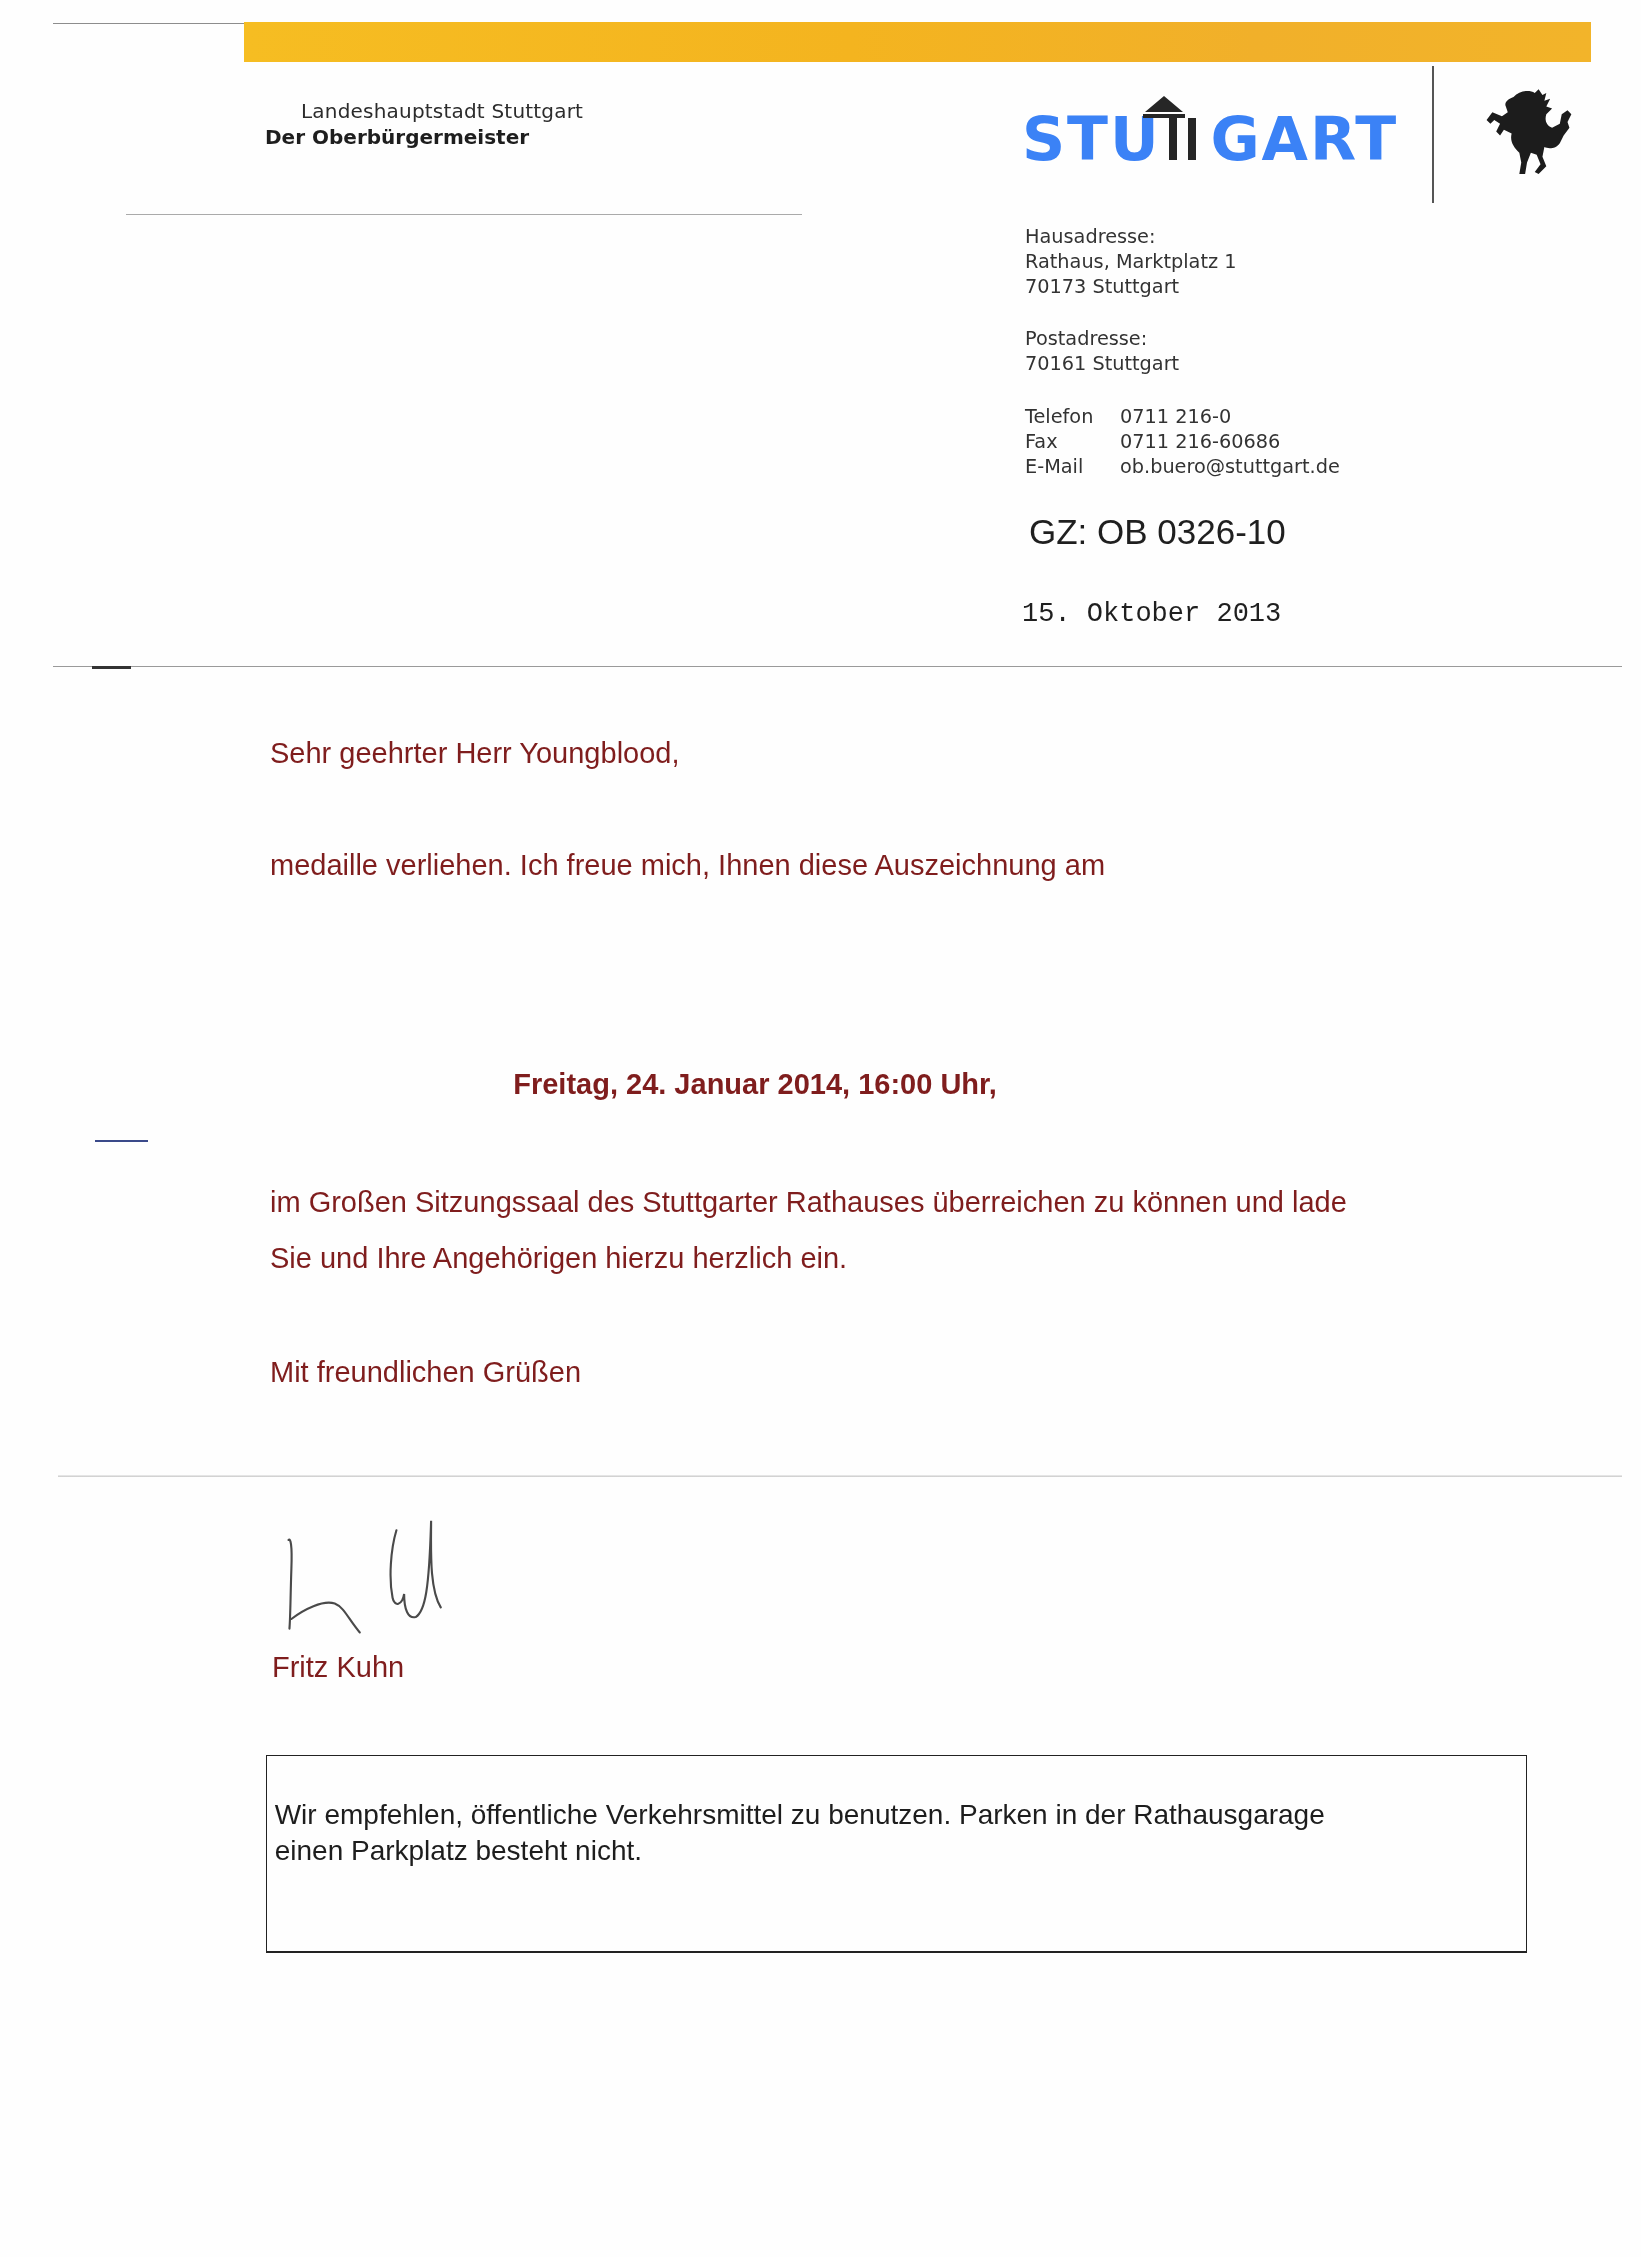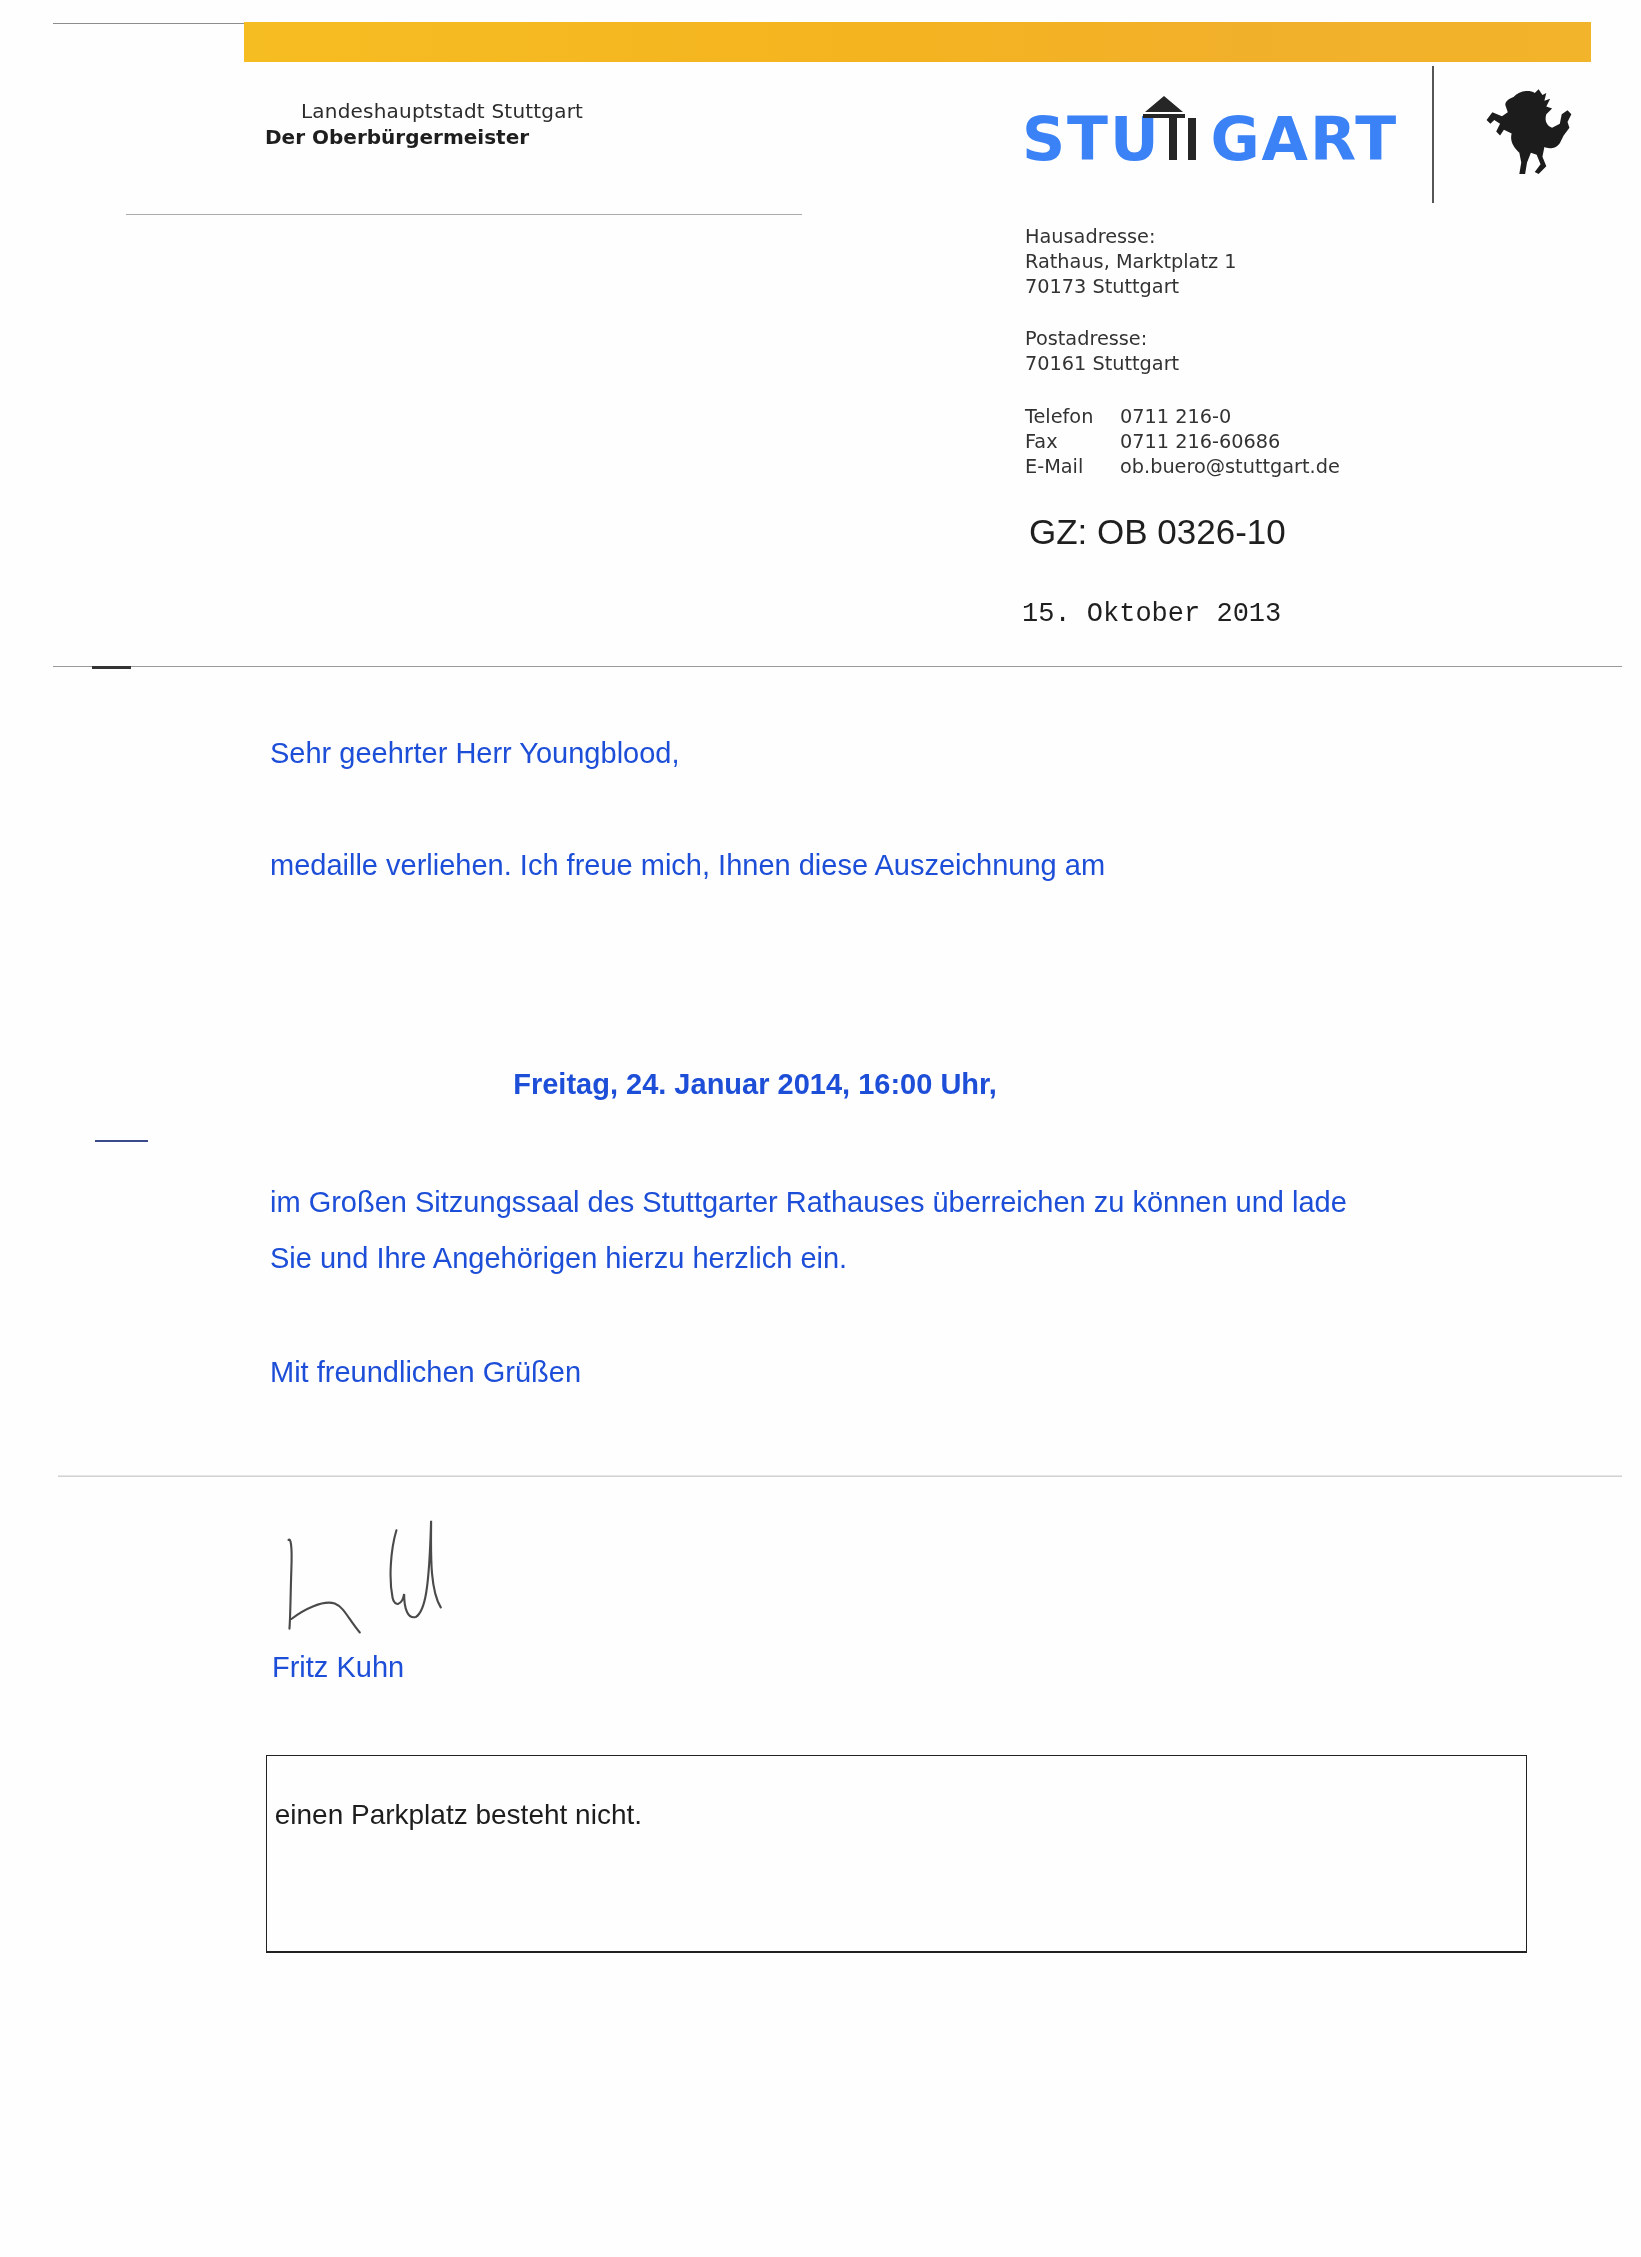--- a/index.html
+++ b/index.html
@@ -16,21 +16,21 @@
   .logo-bar { left:1143px; top:114px; width:42px; height:3.9px; background:#262626; }
   .divider { left:1432px; top:66px; width:1.9px; height:137px; background:#555; }
   .horse { left:1475px; top:85px; width:106px; height:97px; }
   .info { left:1025px; font-family:"DejaVu Sans", sans-serif; font-size:19.3px; line-height:25px; color:#333; }
   .info .row span.k { display:inline-block; width:95px; }
   .gz { left:1029px; top:512px; font-family:"Liberation Sans", sans-serif; font-size:35px; color:#1f1f1f; }
   .date { left:1022px; top:599px; font-family:"Liberation Mono", monospace; font-size:27px; color:#1f1f1f; }
   .fold1 { left:53px; top:666px; width:1569px; height:1px; background:#9a9a9a; }
   .fold1mark { left:92px; top:666px; width:39px; height:2.9px; background:#333; }
   .margmark { left:95px; top:1140px; width:53px; height:1.9px; background:#3a4a8a; }
-  .body { font-family:"Liberation Sans", sans-serif; font-size:29px; color:#1d4ed8; }
+  .body { font-family:"Liberation Sans", sans-serif; font-size:29px; color:#7f1d1d; }
   .p { left:270px; }
   .para { left:270px; top:838px; line-height:55px; }
   .bolddate { left:270px; width:970px; text-align:center; top:1068px; font-weight:bold; }
   .para2 { left:270px; top:1174px; line-height:56px; }
   .fold2 { left:58px; top:1475px; width:1564px; height:1.9px; background:linear-gradient(#eee,#c9c9c9); }
   .sig { left:275px; top:1511px; width:212px; height:135px; }
   .name { left:272px; top:1651px; }
   .notice { left:266px; top:1755px; width:1261px; height:198px; border:1.9px solid #222; border-bottom-width:2.9px; box-sizing:border-box; }
   .notice-text { position:absolute; left:7.7px; top:41px; font-family:"Liberation Sans", sans-serif; font-size:28px; line-height:36px; color:#1d1d1d; width:1236px; }
 </style>
@@ -100,16 +100,17 @@
 <div class="abs sig">
   <svg width="212" height="135" viewBox="0 0 220 140">
     <path d="M14 30 C16 28 18 34 17 60 C16 90 16 110 15 122 M17 112 C30 102 50 92 62 96 C72 100 76 112 88 126" fill="none" stroke="#4a4a4a" stroke-width="2.2" stroke-linecap="round"></path>
     <path d="M126 20 C120 40 118 70 122 90 C124 100 132 98 134 86 C134 102 138 112 146 110 C156 104 160 80 162 10 C162 40 160 80 172 100" fill="none" stroke="#4a4a4a" stroke-width="2.2" stroke-linecap="round"></path>
   </svg>
 </div>
 <div class="abs body name">Fritz Kuhn</div>
 
 <div class="abs notice">
   <div class="notice-text">
+    <div>Wir empfehlen, öffentliche Verkehrsmittel zu benutzen. Parken in der Rathausgarage</div>
     <div>einen Parkplatz besteht nicht.</div>
   </div>
 </div>
 
 
 </body></html>

